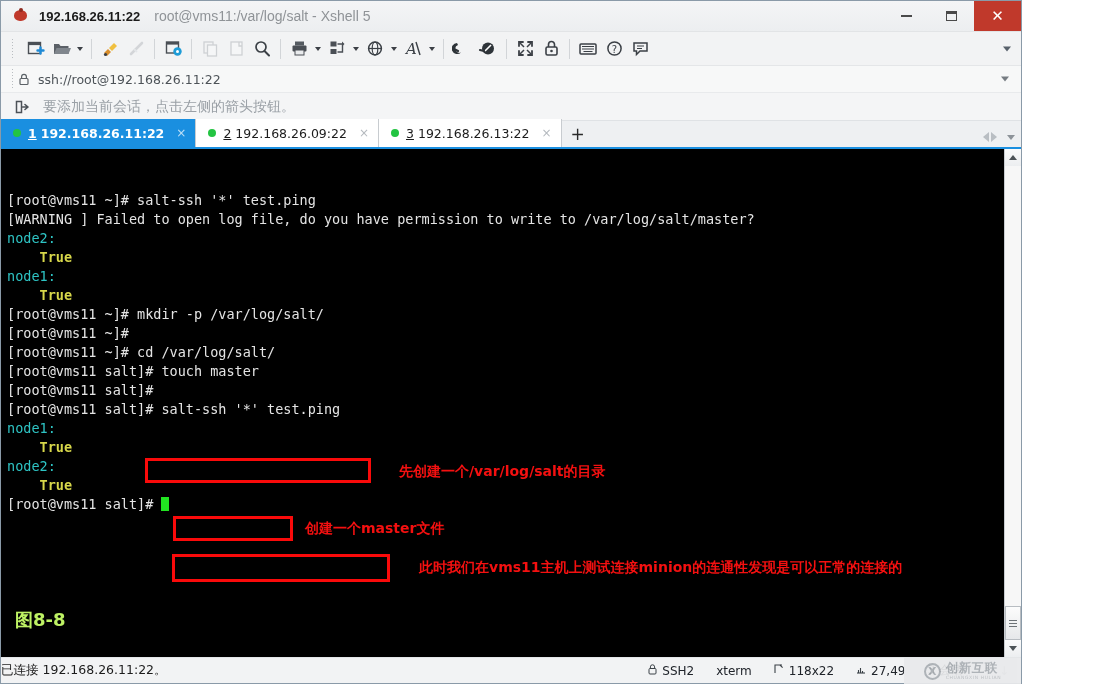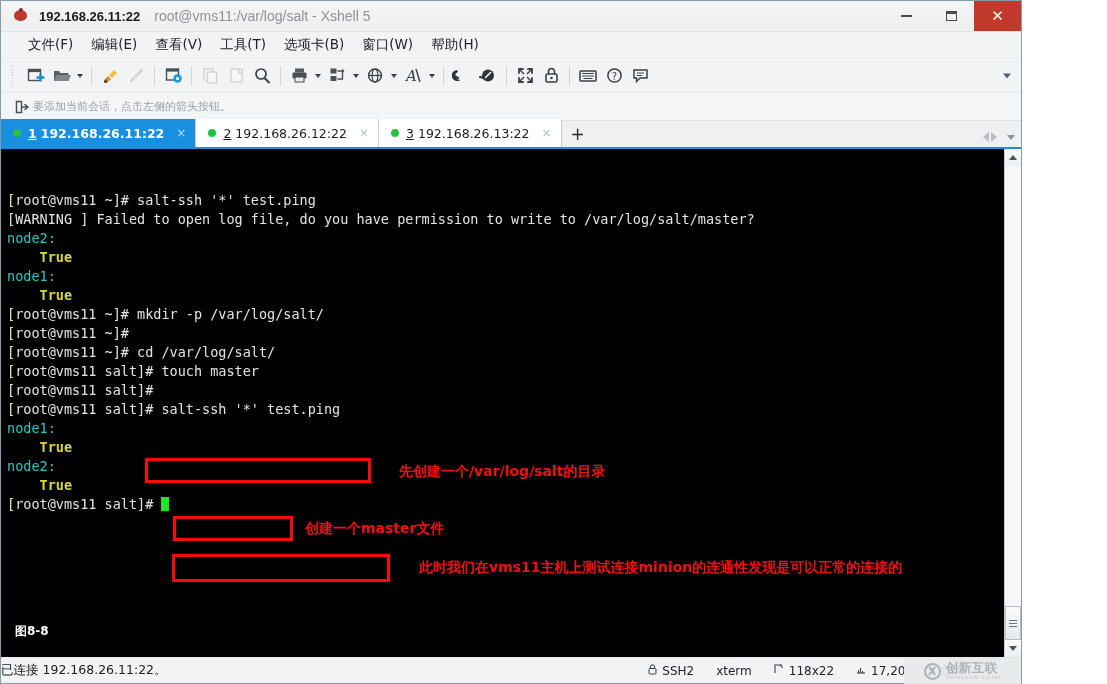--- a/index.html
+++ b/index.html
@@ -131,21 +131,21 @@
 
   
   .hintbar {
     height: 28px; flex: 0 0 28px;
     background: #f4f5f6;
     display: flex; align-items: center;
     padding-left: 14px;
     border-bottom: 1px solid #dfe2e5;
   }
   .hint-text {
-    font-size: 11px; color: #9aa0a6; margin-left: 4px;
+    font-size: 14px; color: #9aa0a6; margin-left: 14px;
     font-family: "DejaVu Sans", sans-serif;
   }
 
   
   .tabbar {
     height: 28px; flex: 0 0 28px;
     background: #eef0f2;
     display: flex; align-items: flex-end;
     position: relative;
     border-bottom: 2px solid #1a8fe0;
@@ -213,22 +213,22 @@
   }
   .tline { height: 19px; color: #d8d8d8; }
   .c-cyan { color: #2ec4c4; }
   .c-yellow { color: #d7d74a; font-weight: bold; }
   .c-white { color: #e4e4e4; }
   .cursor {
     display:inline-block; width: 8px; height: 14px;
     background: #21e421; vertical-align: -2px;
   }
   .fig-caption {
-    position: absolute; left: 14px; bottom: 16px;
-    color: #ffffff; font-size: 12px; font-weight: bold;
+    position: absolute; left: 14px; bottom: 28px;
+    color: #bef264; font-size: 18px; font-weight: bold;
     font-family: "DejaVu Sans", sans-serif;
   }
 
   
   .rbox {
     position: absolute;
     border: 3px solid #fa0a0a;
     pointer-events: none;
   }
   .rnote {
@@ -345,29 +345,20 @@
         </div>
       <div class="wb">
           <div class="maxi"></div>
         </div>
       <div class="wb close">
           <div class="x">✕</div>
         </div>
     </div>
   </div>
 
-  <div class="menubar">
-    <div class="mi">文件(F)</div>
-    <div class="mi">编辑(E)</div>
-    <div class="mi">查看(V)</div>
-    <div class="mi">工具(T)</div>
-    <div class="mi">选项卡(B)</div>
-    <div class="mi">窗口(W)</div>
-    <div class="mi">帮助(H)</div>
-  </div>
 
   <div class="toolbar">
     <div class="tb-grip"></div>
 
     <div class="tbtn">
       <svg width="19" height="19" viewBox="0 0 19 19">
         <rect x="2.5" y="3.5" width="12" height="11" fill="none" stroke="#4a4f55" stroke-width="1.4"></rect>
         <rect x="2.5" y="3.5" width="12" height="2.6" fill="#4a4f55"></rect>
         <path d="M11.5 11.5 h6 M14.5 8.5 v6" stroke="#1e8ad6" stroke-width="2.4" stroke-linecap="round"></path>
       </svg>
@@ -497,40 +488,49 @@
     </div>
     <div class="tbtn">
       <svg width="19" height="19" viewBox="0 0 19 19">
         <path d="M3 4 h13 v8 h-7 l-3.5 3.5 v-3.5 h-2.5z" fill="none" stroke="#3b4046" stroke-width="1.5"></path>
         <path d="M6 7 h7 M6 9.5 h5" stroke="#3b4046" stroke-width="1.1"></path>
       </svg>
     </div>
     <div class="tb-overflow"></div>
   </div>
 
+  <div class="addrbar">
+    <div class="tb-grip" style="margin-right:4px;"></div>
+    <svg width="12" height="13" viewBox="0 0 12 13">
+      <rect x="2" y="5.5" width="8" height="6" rx="1" fill="none" stroke="#5c6267" stroke-width="1.2"></rect>
+      <path d="M3.6 5.5 v-1.8 a2.4 2.4 0 0 1 4.8 0 v1.8" fill="none" stroke="#5c6267" stroke-width="1.2"></path>
+    </svg>
+    <div class="addr-text">ssh://root@192.168.26.11:22</div>
+    <div class="addr-caret"></div>
+  </div>
 
   <div class="hintbar">
     <svg width="14" height="14" viewBox="0 0 14 14">
       <rect x="1.5" y="1.5" width="5" height="11" fill="none" stroke="#4c5258" stroke-width="1.5"></rect>
       <path d="M7.5 7 h5 M10 4.5 l3 2.5 -3 2.5" fill="none" stroke="#4c5258" stroke-width="1.6" stroke-linecap="round" stroke-linejoin="round"></path>
     </svg>
     <div class="hint-text">要添加当前会话，点击左侧的箭头按钮。</div>
   </div>
 
   <div class="tabbar">
     <div class="tab active">
       <div class="dot"></div>
       <div class="num">1</div>
       <div class="lbl">192.168.26.11:22</div>
       <div class="x">×</div>
     </div>
     <div class="tab">
       <div class="dot"></div>
       <div class="num">2</div>
-      <div class="lbl">192.168.26.12:22</div>
+      <div class="lbl">192.168.26.09:22</div>
       <div class="x">×</div>
     </div>
     <div class="tab">
       <div class="dot"></div>
       <div class="num">3</div>
       <div class="lbl">192.168.26.13:22</div>
       <div class="x">×</div>
     </div>
     <div class="tab-add">+</div>
     <div class="tab-navs">
@@ -580,21 +580,21 @@
         </span>
         <span>118x22</span>
       </div>
       <div class="sb-item">
         <span class="ic">
           <svg width="10" height="11" viewBox="0 0 10 11">
               <path d="M1 9 h8" stroke="#3b4147" stroke-width="1.1"></path>
               <path d="M2.5 9 v-3 M4.5 9 v-5 M6.5 9 v-2" stroke="#3b4147" stroke-width="1.1"></path>
             </svg>
         </span>
-        <span>17,20</span>
+        <span>27,49</span>
       </div>
       <div class="sb-item">
         <span>3 会话</span>
       </div>
       <div class="sb-nav">
         <span class="ar">↑</span>
         <span class="ar">↓</span>
       </div>
     </div>
     <div class="watermark">

